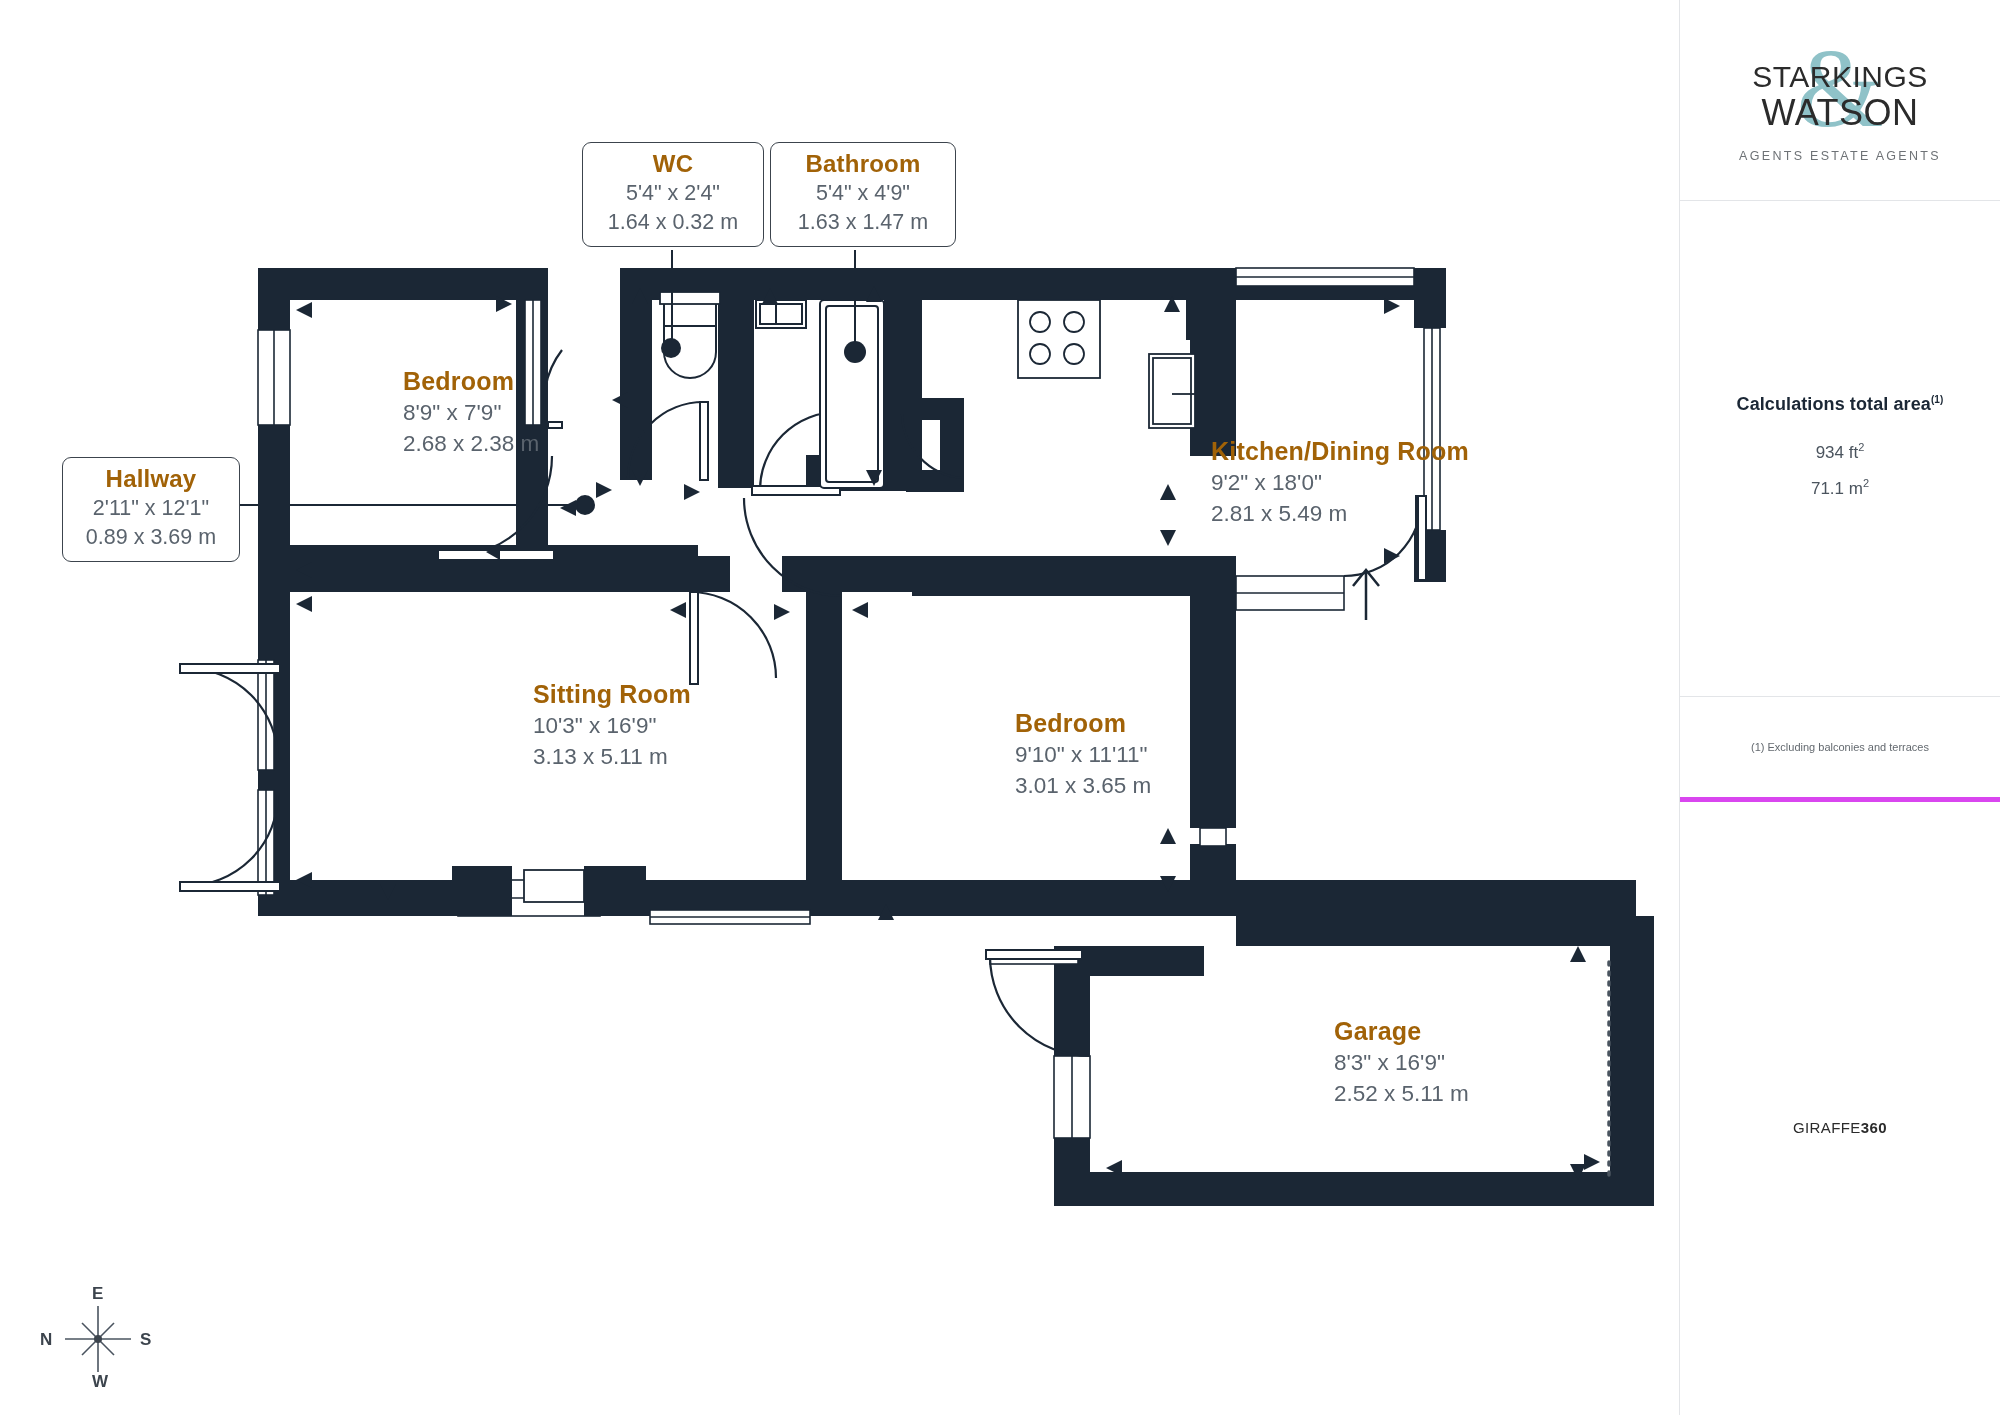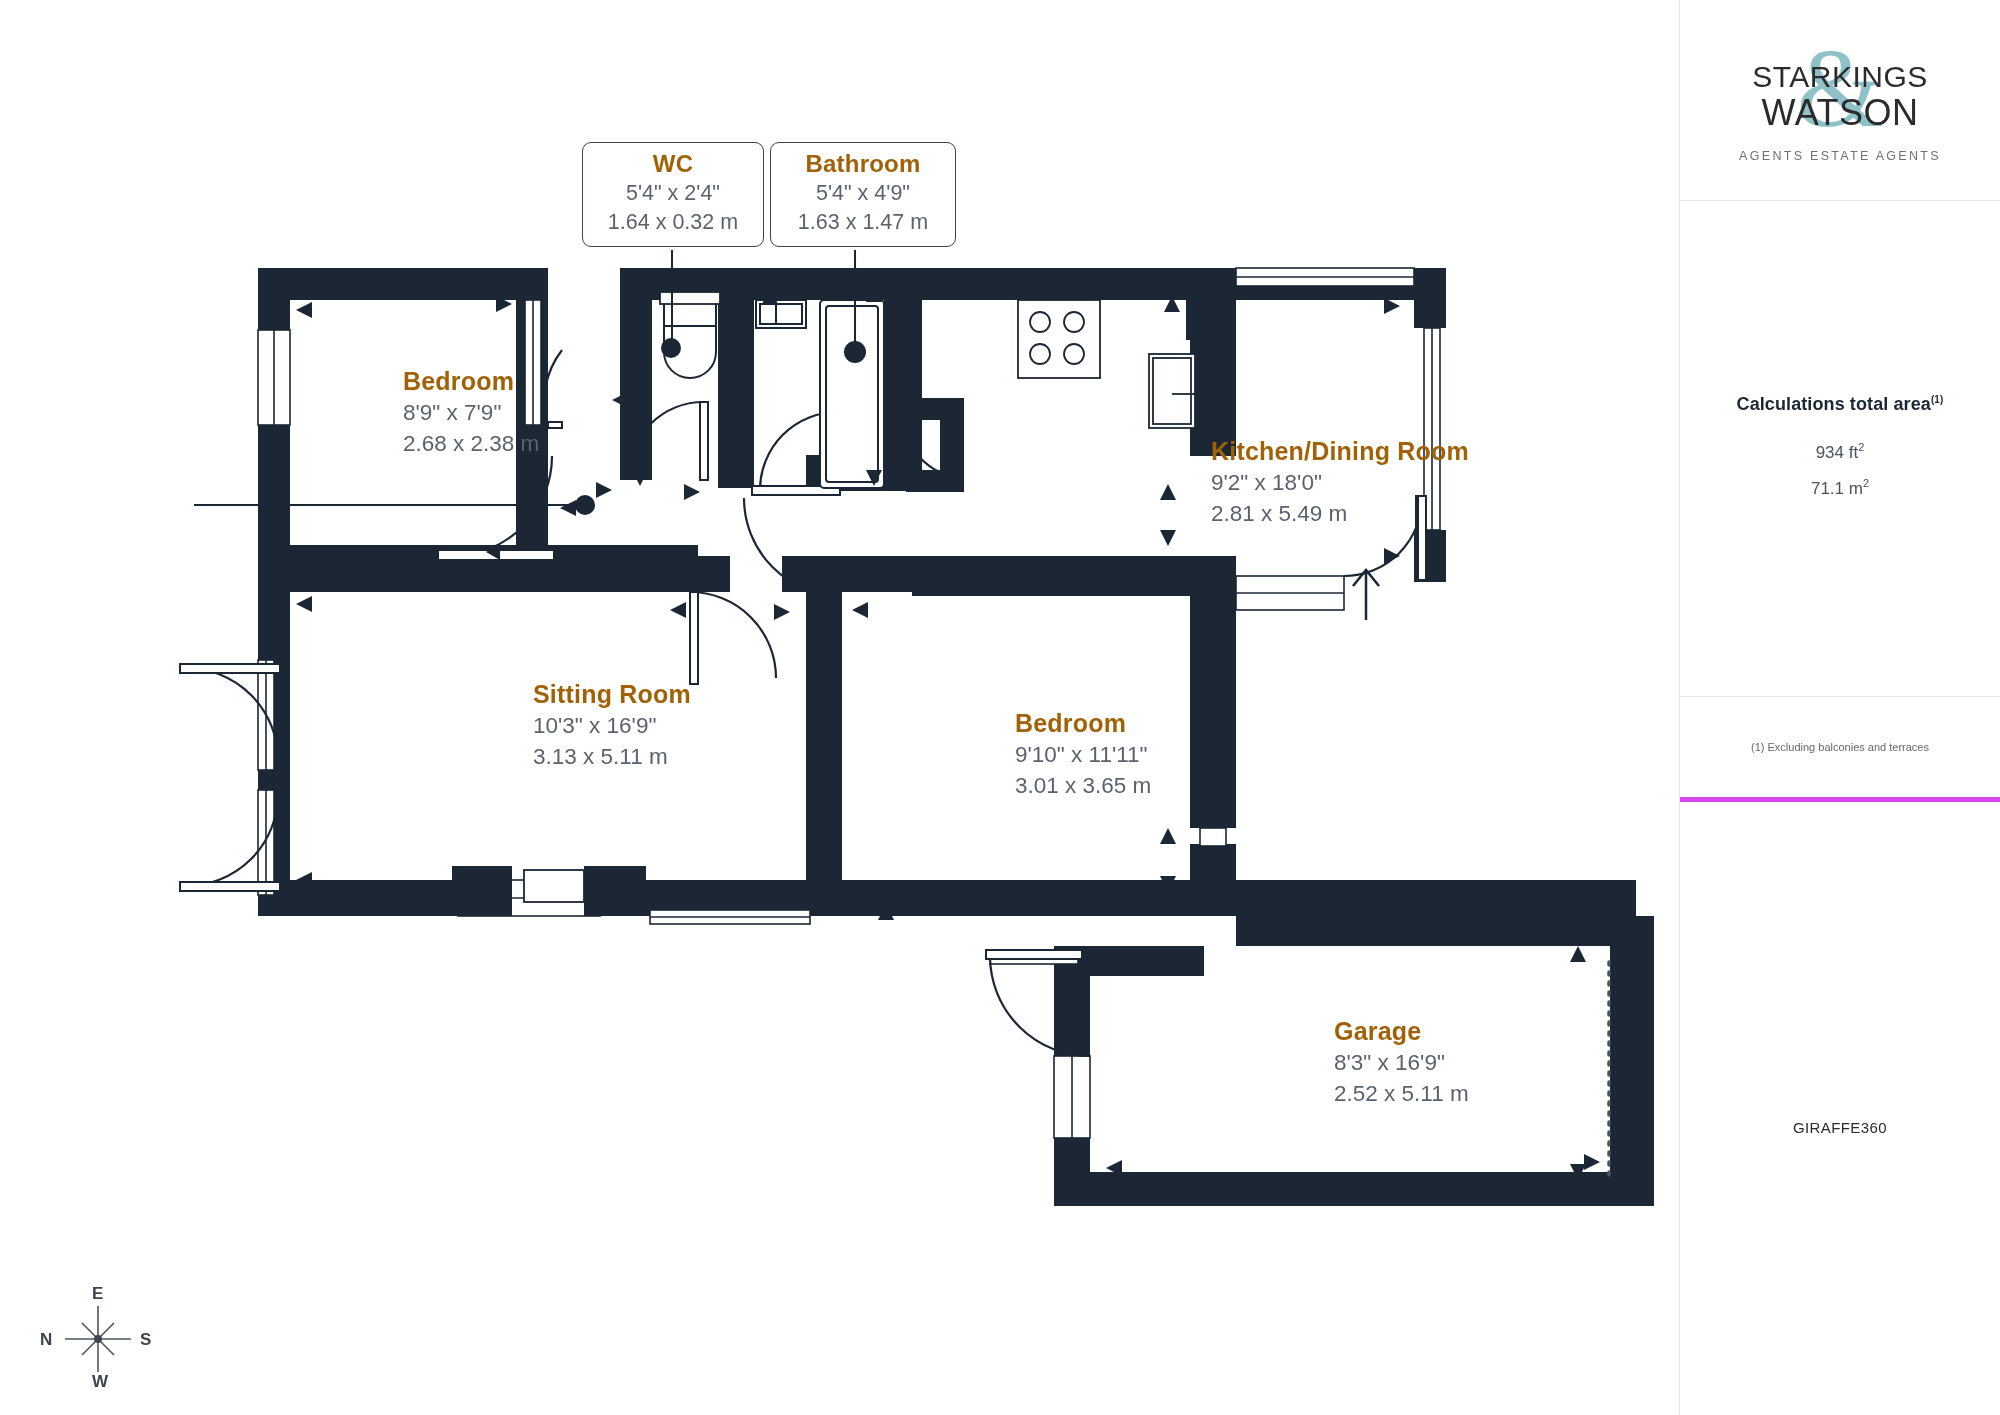--- a/index.html
+++ b/index.html
@@ -67,21 +67,21 @@
 
   .sb-disc{
     flex:1 1 auto;display:flex;flex-direction:column;
     align-items:center;justify-content:center;padding:0 36px;box-sizing:border-box;
   }
   .disc-text{
     font-size:13.5px;line-height:21px;color:#63696f;text-align:center;
   }
   .brand{margin-top:38px;font-size:15px;letter-spacing:.4px;color:#2b2b2b;}
   .brand .b-light{font-weight:300;}
-  .brand .b-bold{font-weight:normal;text-align:right;}
+  .brand .b-bold{font-weight:bold;text-align:right;}
 
   
   .room-label{position:absolute;text-align:center;white-space:nowrap;}
   .rl-name{font-size:25px;font-weight:bold;color:#a16207;line-height:32px;letter-spacing:.2px;}
   .rl-dim{font-size:22.5px;color:#5a636d;line-height:31px;}
 
   
   .callout{
     position:absolute;box-sizing:border-box;
     border:1.5px solid #3c444d;border-radius:9px;background:#fff;
@@ -406,20 +406,25 @@
       <div class="rl-dim">5'4" x 2'4"</div>
       <div class="rl-dim">1.64 x 0.32 m</div>
     </div>
 
     <div class="callout" style="left:770px;top:142px;width:186px;">
       <div class="rl-name">Bathroom</div>
       <div class="rl-dim">5'4" x 4'9"</div>
       <div class="rl-dim">1.63 x 1.47 m</div>
     </div>
 
+    <div class="callout" style="left:62px;top:457px;width:178px;">
+      <div class="rl-name">Hallway</div>
+      <div class="rl-dim">2'11" x 12'1"</div>
+      <div class="rl-dim">0.89 x 3.69 m</div>
+    </div>
 
     <div class="compass">
       <svg width="120" height="110" viewBox="0 0 120 110">
         <g stroke="#4a545f" stroke-width="1.6">
           <line x1="60" y1="18" x2="60" y2="84"></line>
           <line x1="27" y1="51" x2="93" y2="51"></line>
           <line x1="44" y1="35" x2="76" y2="67"></line>
           <line x1="76" y1="35" x2="44" y2="67"></line>
         </g>
         <circle cx="60" cy="51" r="4" fill="#3c444d"></circle>

